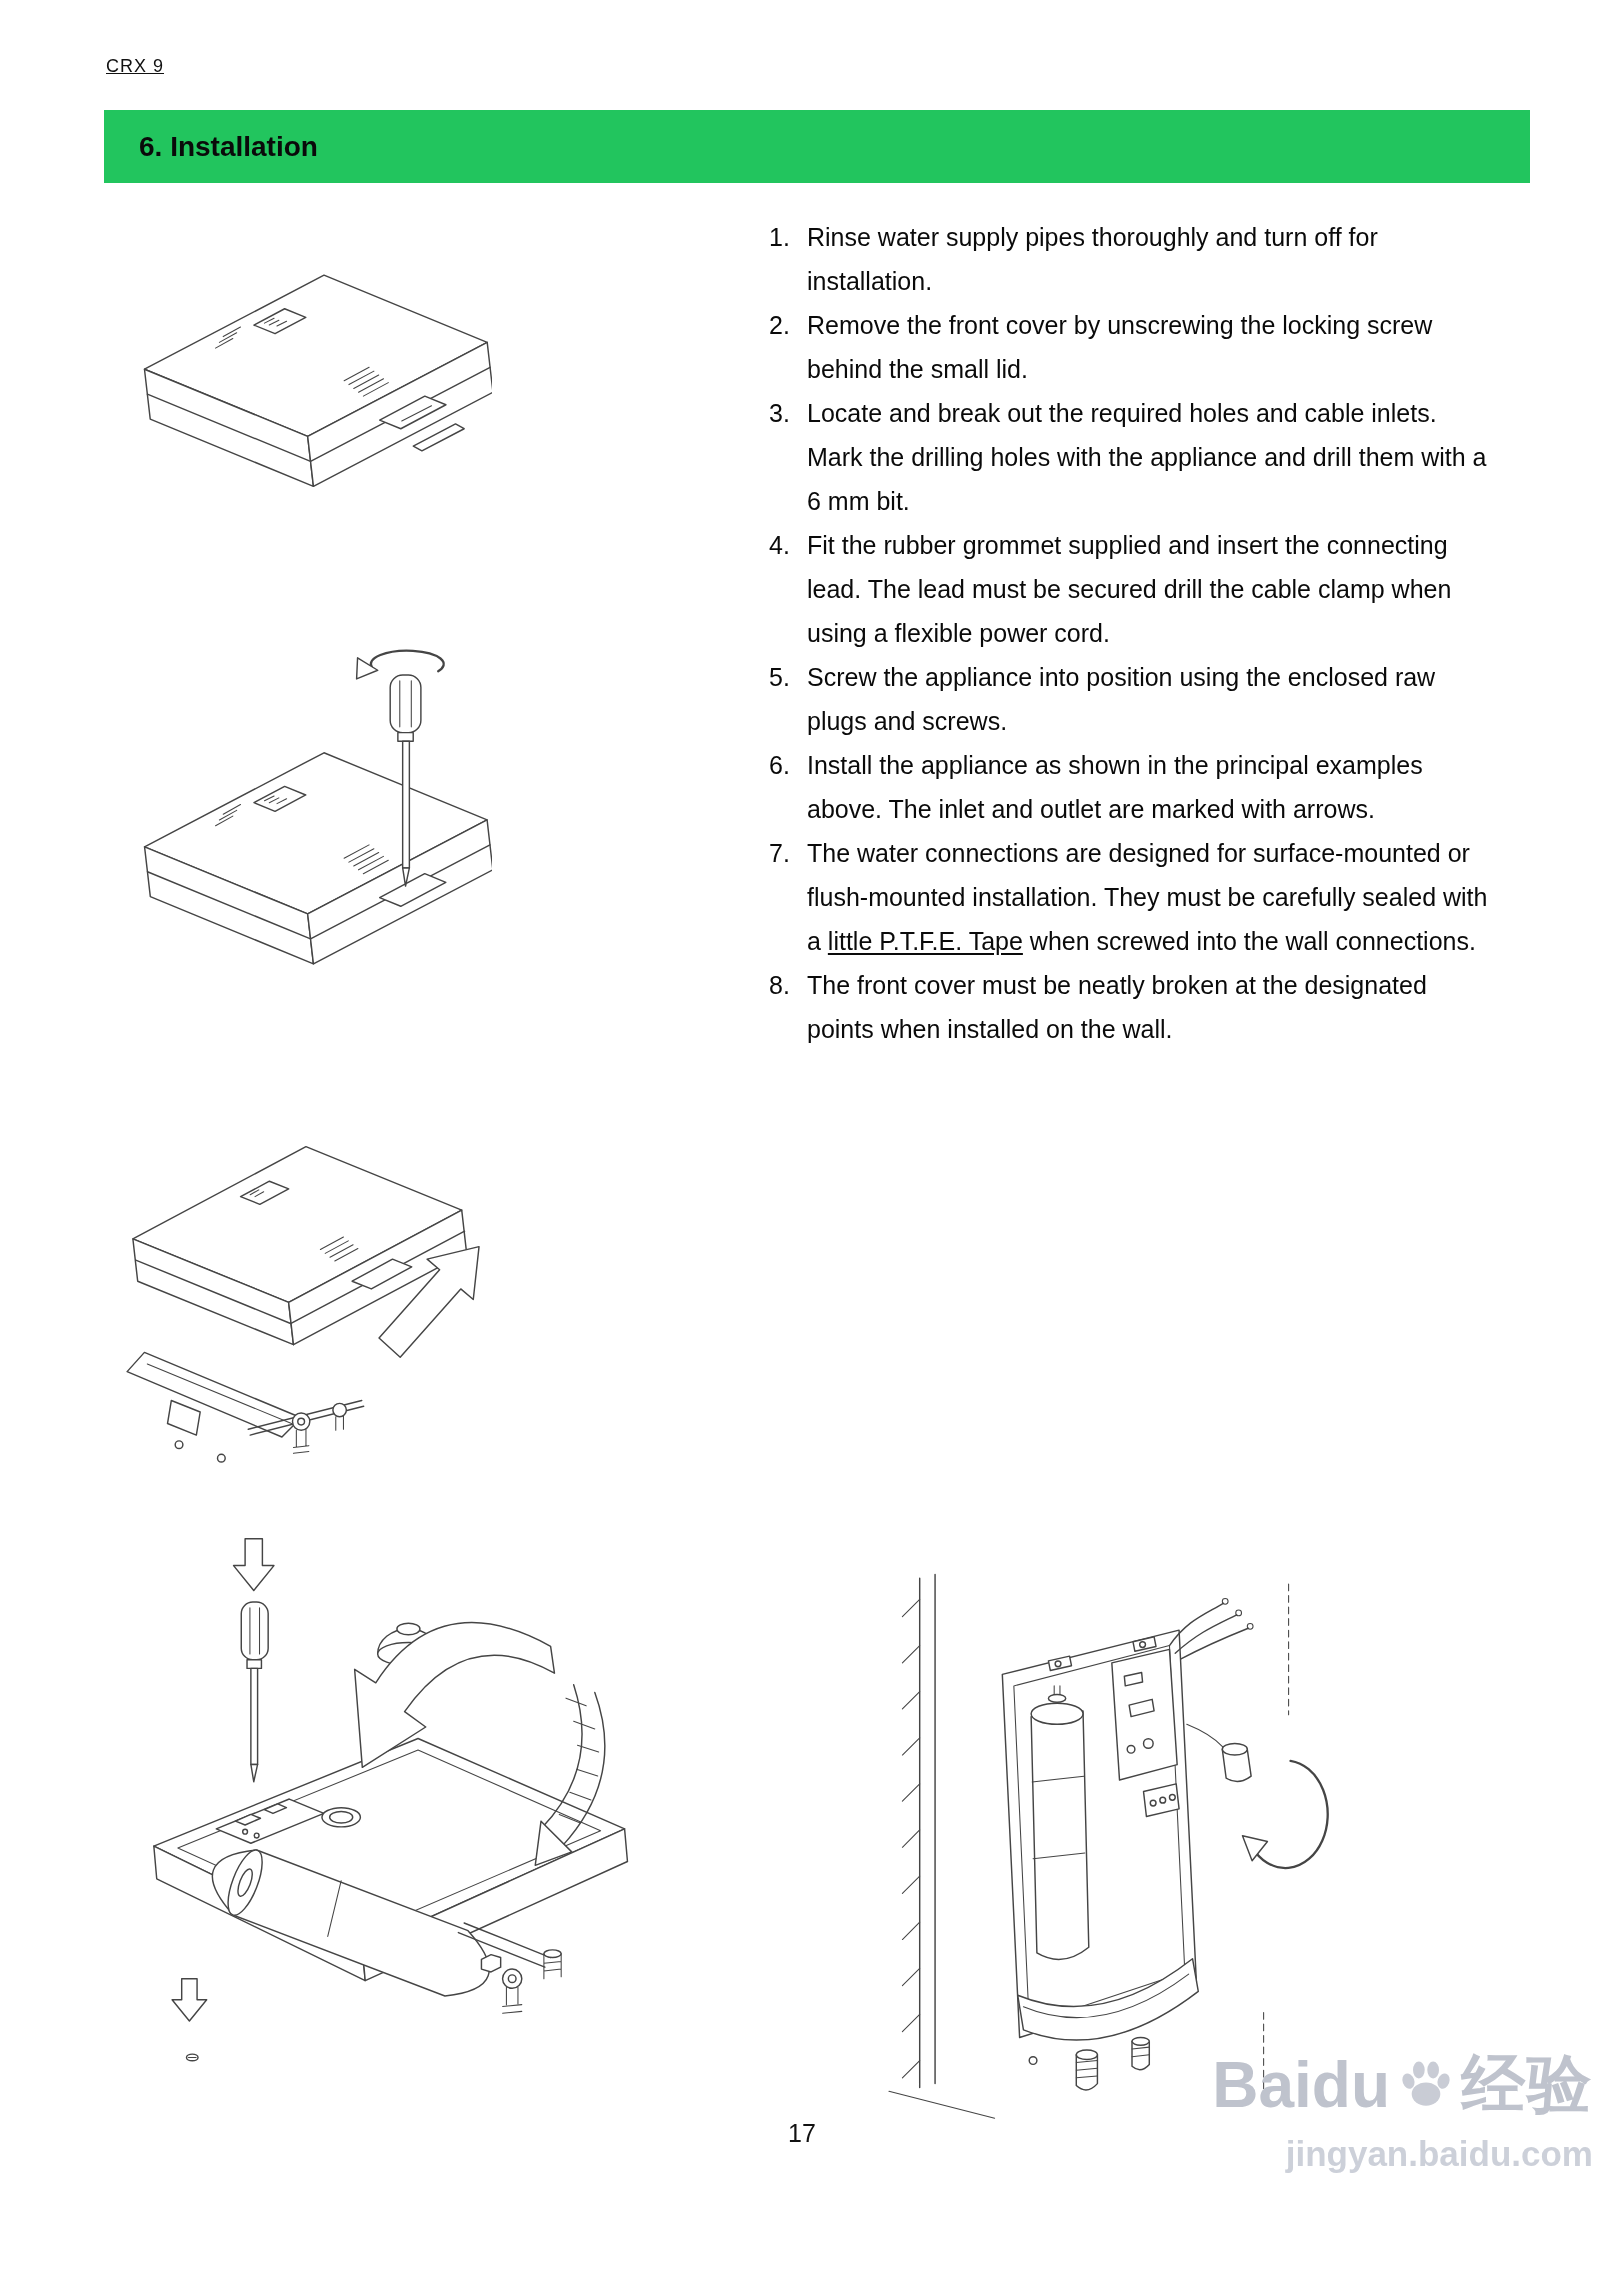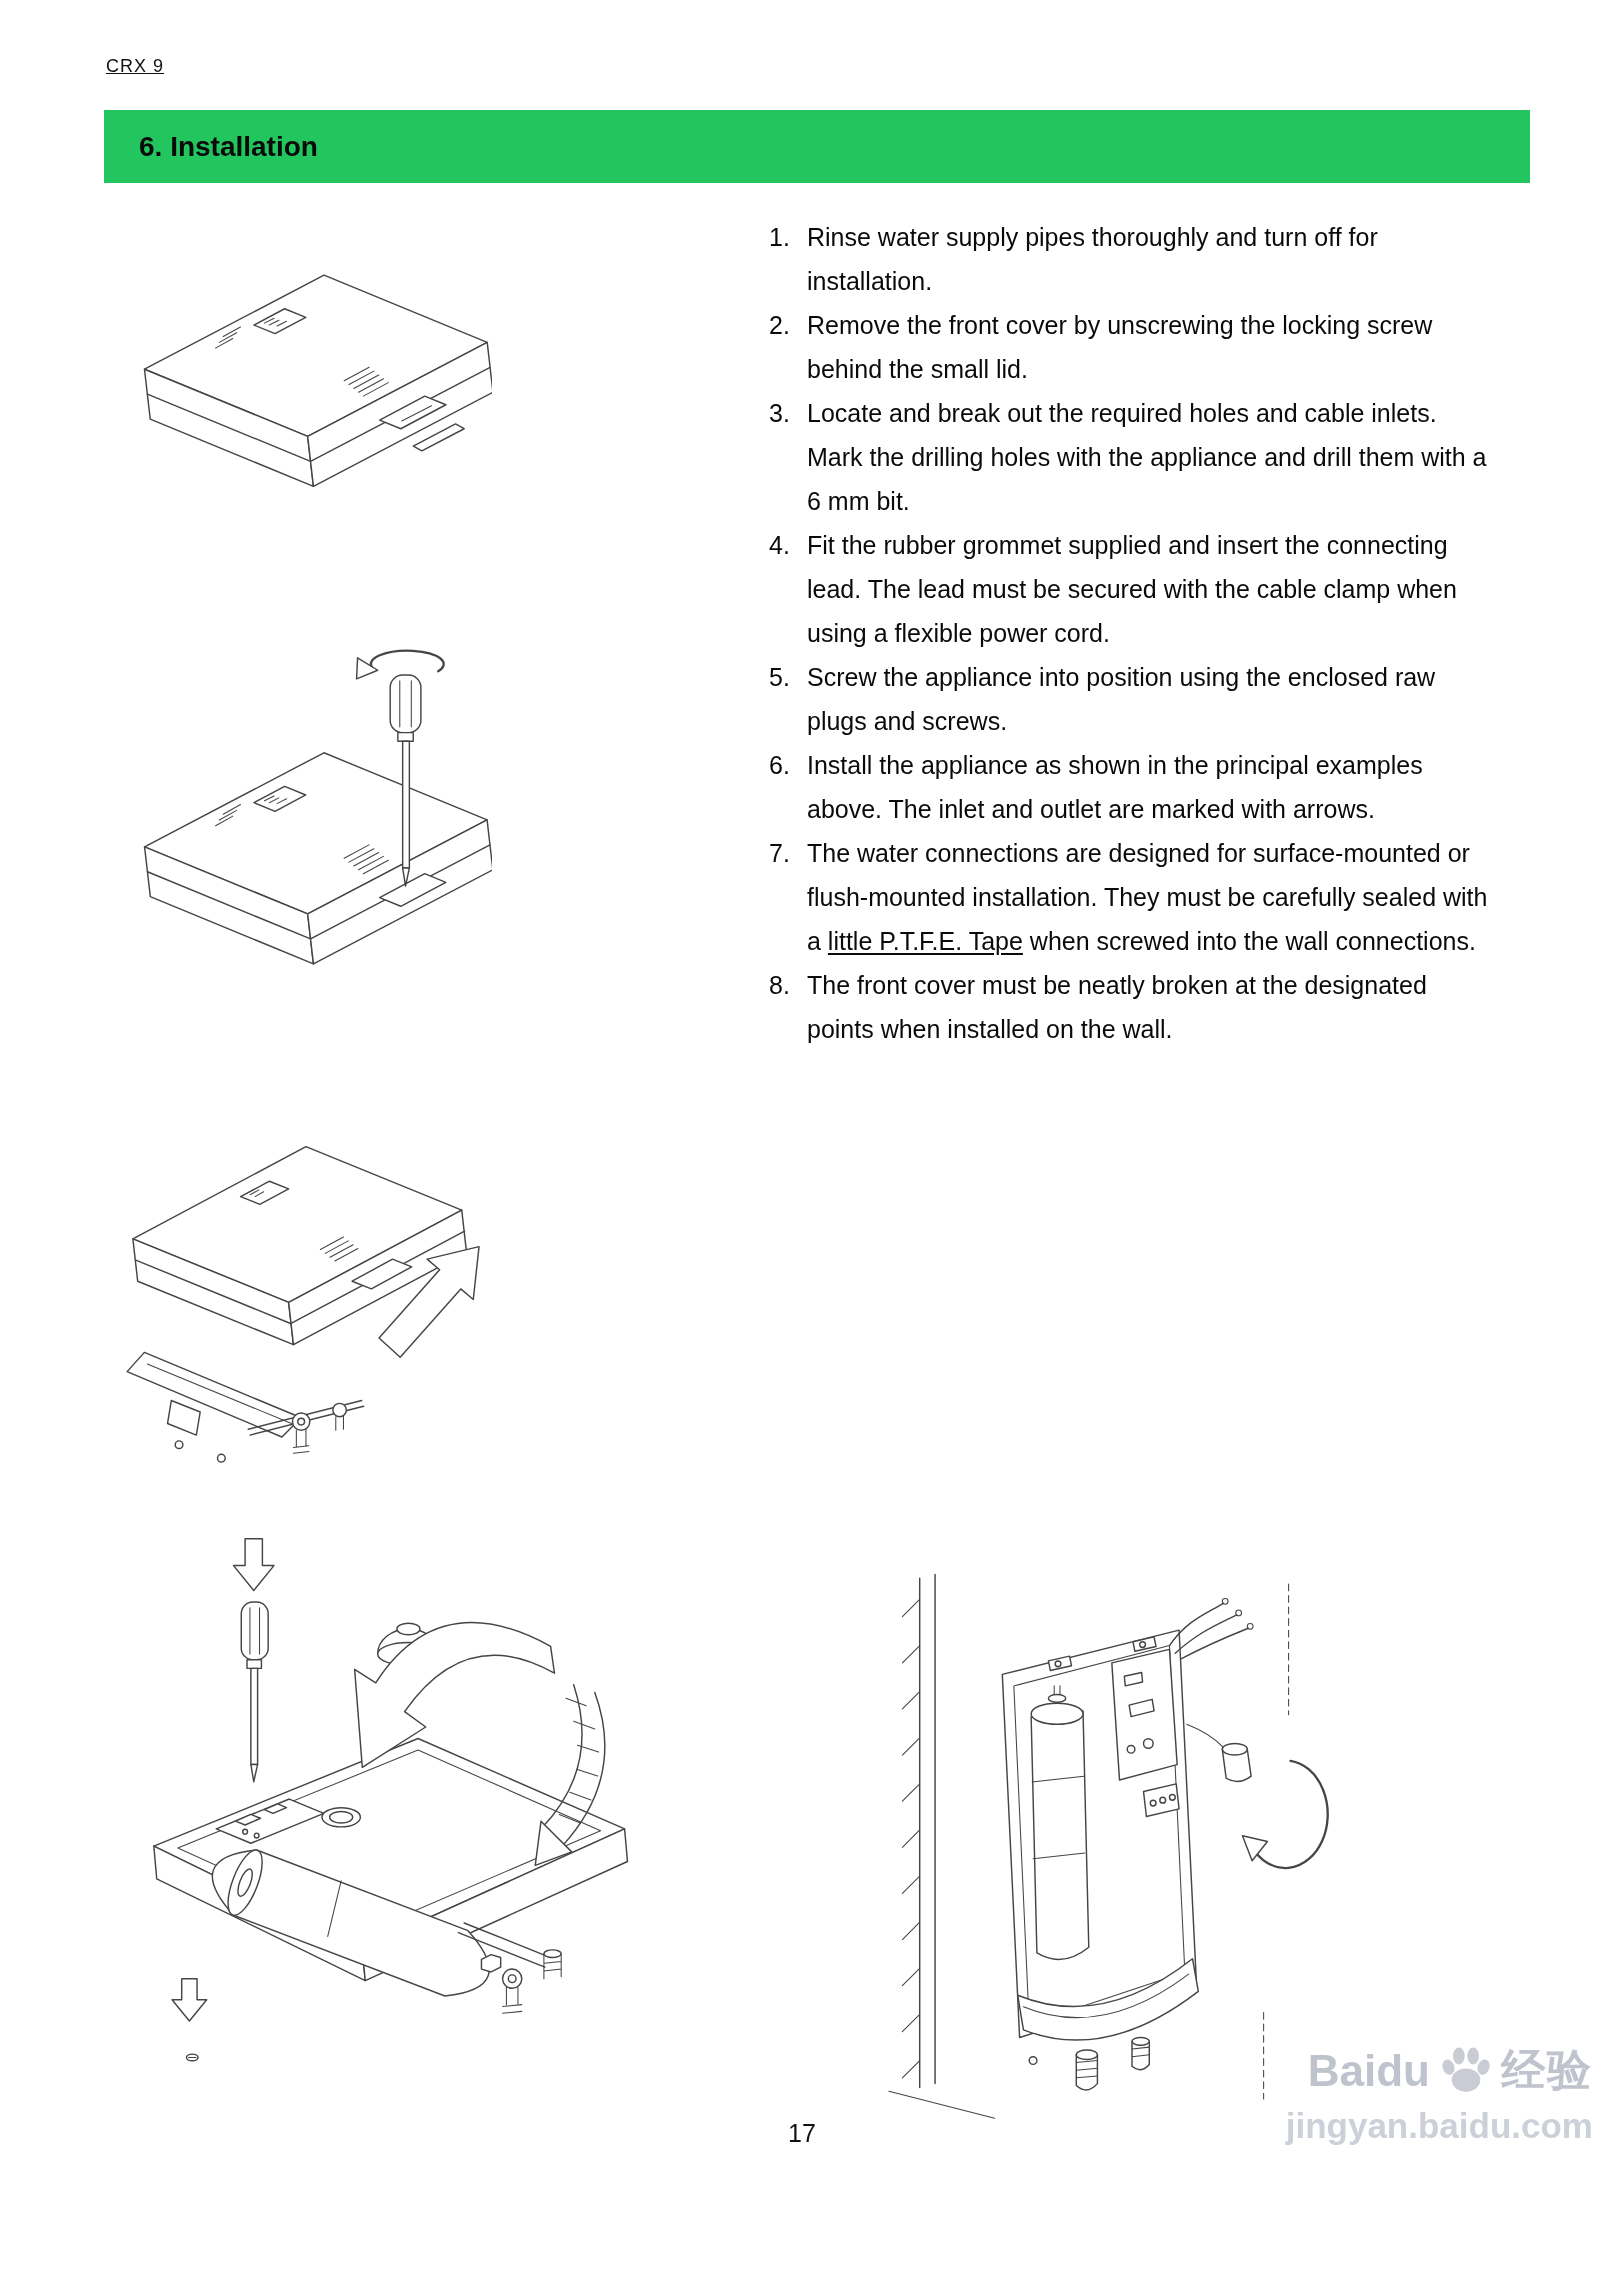--- a/index.html
+++ b/index.html
@@ -17,21 +17,21 @@
   .item .txt{flex:1;}
   .u{text-decoration:underline;text-underline-offset:2.9px;}
   .fig{position:absolute;}
   .fw{fill:#fff;stroke:#454545;stroke-width:1.5;stroke-linejoin:round;stroke-linecap:round;}
   .ln{fill:none;stroke:#454545;stroke-width:1.5;stroke-linejoin:round;stroke-linecap:round;}
   .thin{stroke-width:1.1;}
   .thick{stroke-width:2.4;}
   .page-number{position:absolute;left:788px;top:2119px;font-size:25px;}
   .watermark{position:absolute;right:25px;top:2041px;text-align:right;}
   .wm-row{display:flex;align-items:center;justify-content:flex-end;gap:9.6px;
-        font-size:44px;font-weight:bold;color:#bfc3cd;}
+        font-size:64px;font-weight:bold;color:#bfc3cd;}
   .wm-cn{letter-spacing:1.9px;}
   .wm-paw{width:52px;height:52px;}
   .wm-paw ellipse{fill:#c9ccd5;}
   .wm-url{font-size:35px;color:#ccd0d9;margin-top:6px;font-weight:bold;}
 </style>
 </head>
 <body>
 
 <div class="page">
 
@@ -243,21 +243,21 @@
       <li class="item">
         <span class="num">2.</span>
         <span class="txt">Remove the front cover by unscrewing the locking screw behind the small lid.</span>
       </li>
       <li class="item">
         <span class="num">3.</span>
         <span class="txt">Locate and break out the required holes and cable inlets. Mark the drilling holes with the appliance and drill them with a 6 mm bit.</span>
       </li>
       <li class="item">
         <span class="num">4.</span>
-        <span class="txt">Fit the rubber grommet supplied and insert the connecting lead. The lead must be secured with the cable clamp when using a flexible power cord.</span>
+        <span class="txt">Fit the rubber grommet supplied and insert the connecting lead. The lead must be secured drill the cable clamp when using a flexible power cord.</span>
       </li>
       <li class="item">
         <span class="num">5.</span>
         <span class="txt">Screw the appliance into position using the enclosed raw plugs and screws.</span>
       </li>
       <li class="item">
         <span class="num">6.</span>
         <span class="txt">Install the appliance as shown in the principal examples above. The inlet and outlet are marked with arrows.</span>
       </li>
       <li class="item">

